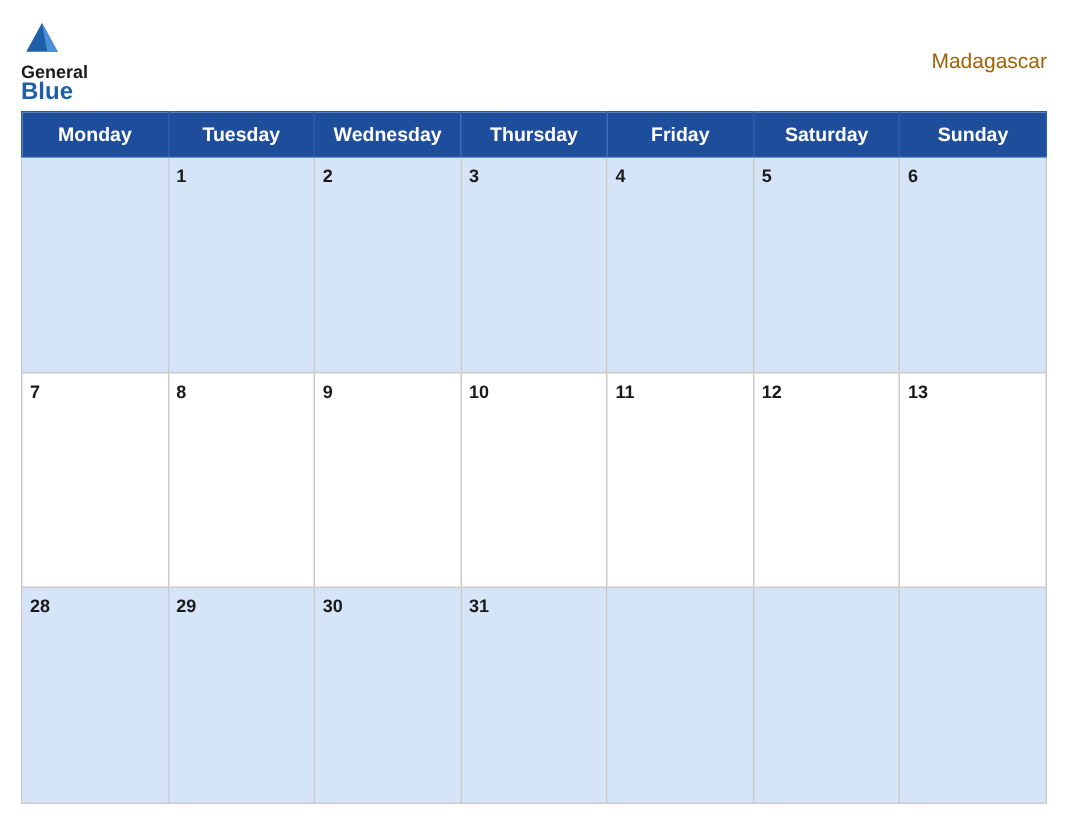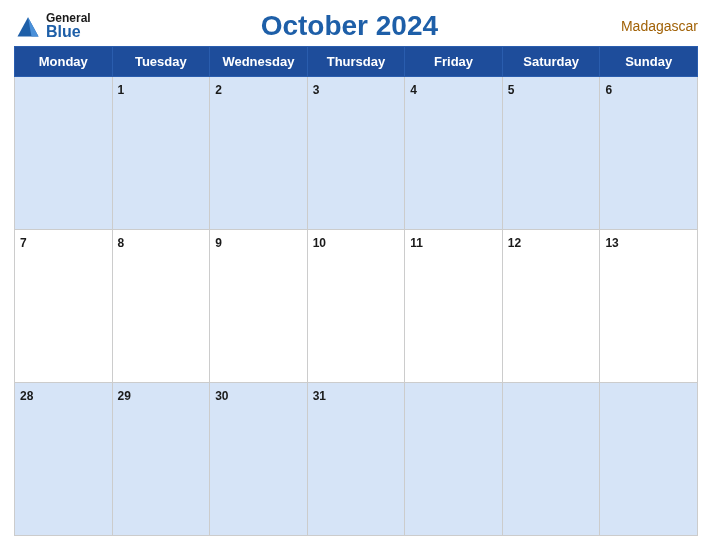--- a/index.html
+++ b/index.html
@@ -13,22 +13,23 @@
       padding: 10px 14px 14px 14px;
     }
     .header-top {
       display: flex;
       align-items: center;
       justify-content: space-between;
       margin-bottom: 4px;
     }
     .logo {
       display: flex;
-      align-items: center;
+      align-items: flex-start;
       gap: 4px;
+      flex-direction: column;
     }
     .logo-text {
       display: flex;
       flex-direction: column;
       line-height: 1;
     }
     .logo-general {
       font-size: 12px;
       font-weight: bold;
       color: #1a1a1a;
@@ -100,21 +101,20 @@
   <div class="logo">
     <svg class="logo-icon" viewBox="0 0 32 32" xmlns="http://www.w3.org/2000/svg">
       <polygon points="4,28 16,6 28,28" fill="#1e5fa8"></polygon>
       <polygon points="16,6 28,28 20,28" fill="#4a90d9"></polygon>
     </svg>
     <div class="logo-text">
       <span class="logo-general">General</span>
       <span class="logo-blue">Blue</span>
     </div>
   </div>
-  <div class="month-title">October 2024</div>
   <div class="country-label">Madagascar</div>
 </div>
 
 <table class="calendar">
   <thead>
     <tr id="days-header">
         <th>Monday</th>
         <th>Tuesday</th>
         <th>Wednesday</th>
         <th>Thursday</th>

